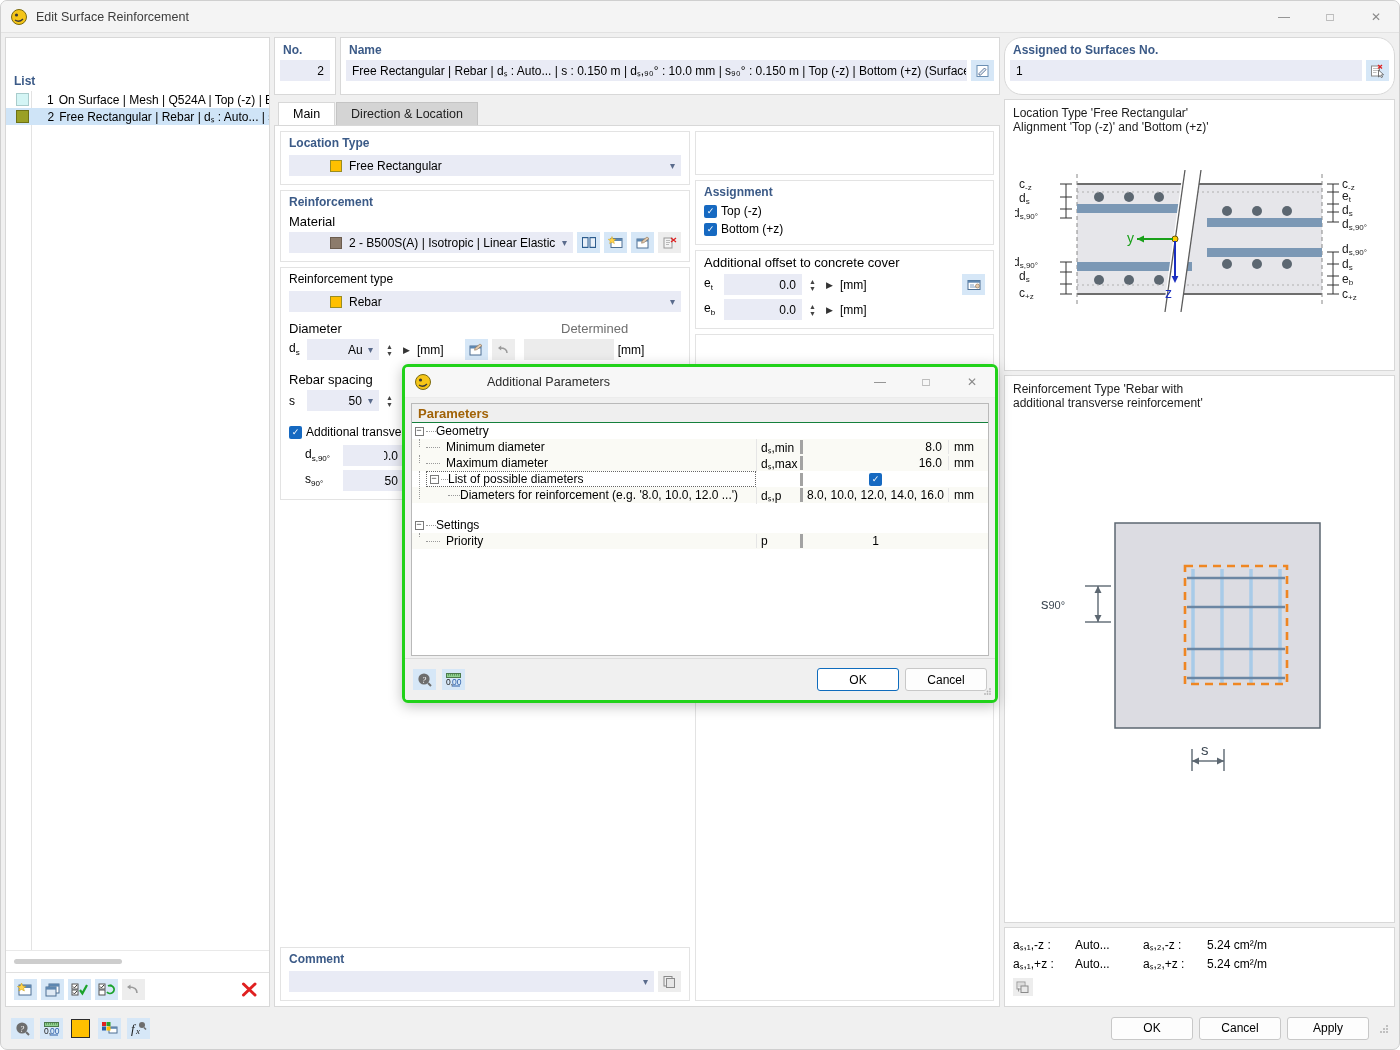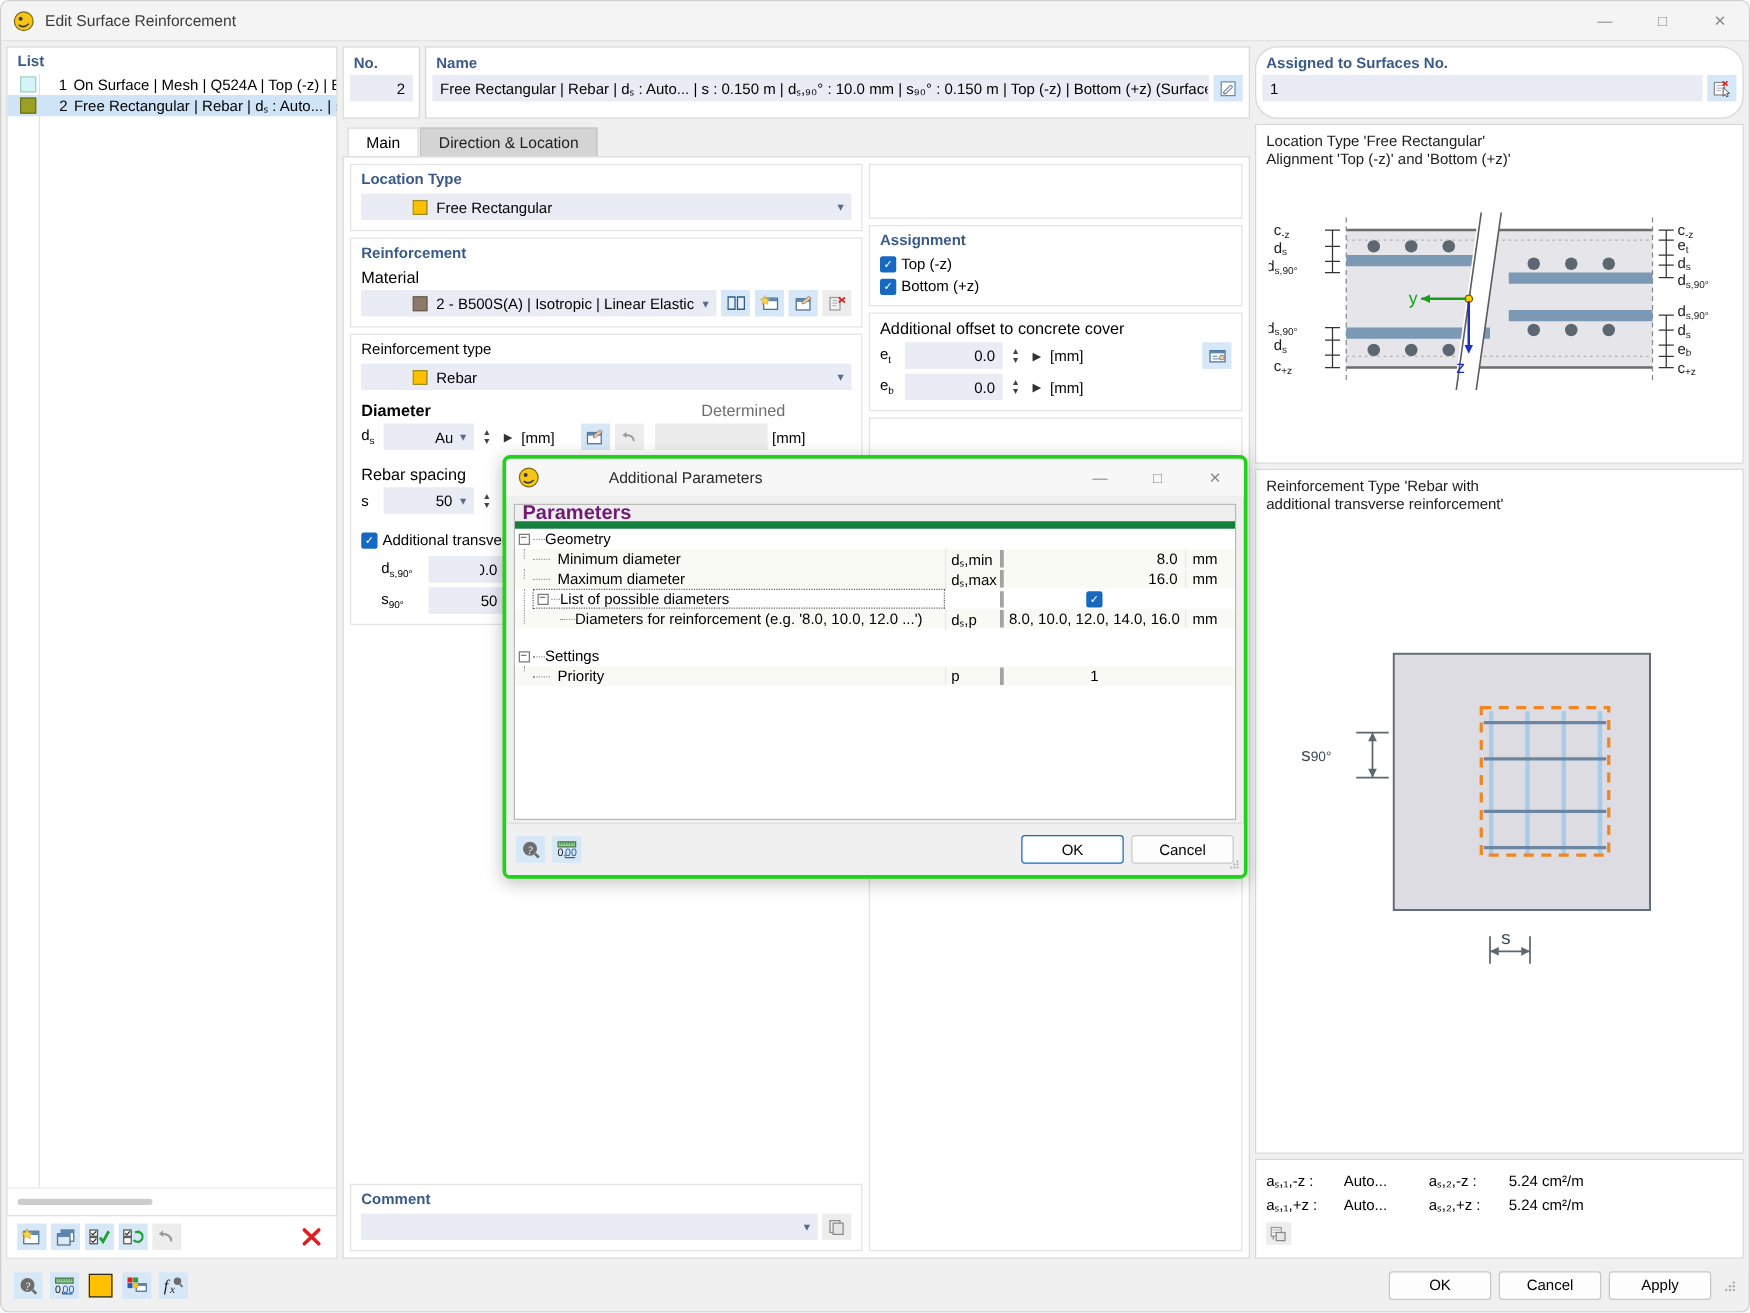--- a/index.html
+++ b/index.html
@@ -43,20 +43,21 @@
   .bodyrow { flex:1; display:flex; min-height:0; padding:4px 4px 0 4px; gap:0; }
 
   
   .leftpanel {
     width:265px; flex:none; display:flex; flex-direction:column;
     background:#fff; border:1px solid #d8d8d8; margin-right:4px;
   }
   .list-header {
     font-size:12px; color:#3b5a87; font-weight:bold;
     padding:4px 8px 3px 8px;
+    margin-top:32px;
   }
   .list-body { flex:1; position:relative; }
   .list-row { display:flex; align-items:center; height:17px; font-size:12px; }
   .list-row.sel { background:#cfe4f7; }
   .swatch { width:13px; height:13px; margin:0 10px 0 10px; border:1px solid #808080; flex:none;}
   .rownum { width:16px; text-align:right; margin-right:5px; }
   .rowtext { white-space:nowrap; overflow:hidden; }
   .vline { position:absolute; left:25px; top:0; bottom:0; width:1px; background:#e3e3e3; }
   .hscroll-holder { height:22px; border-top:1px solid #e9e9e9; position:relative; }
   .hscroll { position:absolute; left:8px; top:8px; width:108px; height:5px; background:#cdcdcd; border-radius:3px; }
@@ -144,23 +145,23 @@
     display:flex; flex-direction:column; overflow:hidden;
   }
   .m-title { height:31px; background:#f7f7f7; display:flex; align-items:center; flex:none;
              border-bottom:1px solid #ececec;gap:47px;}
   .m-title-text { font-size:12.5px; color:#2b2b2b; }
   .m-body { flex:1; padding:5px 6px 2px 6px; display:flex; min-height:0; }
   .tree {
     flex:1; background:#fff; border:1px solid #b9b9b9; display:flex; flex-direction:column; min-height:0;
   }
   .tree-head {
-    height:19px; background:#efefef; border-bottom:6px solid #15803d;
+    height:19px; background:#efefef; border-bottom:1px solid #15803d;
     display:flex; align-items:center; padding-left:6px;
-    font-size:16px; color:#701a75; font-weight:bold; flex:none;
+    font-size:13px; color:#a16207; font-weight:bold; flex:none;
   }
   .tree-rows { flex:1; position:relative; overflow:hidden;}
   .trow { display:flex; height:16px; align-items:center; font-size:12px; }
   .trow.alt { background:#fafaf5; }
   .tcell-name { flex:1; display:flex; align-items:center; min-width:0; overflow:hidden; }
   .tcell-sym { width:44px; flex:none; border-left:1px solid #e6e6e6; padding-left:4px; display:flex; align-items:center;}
   .tcell-val { width:148px; flex:none; border-left:3px solid #a3a3a3; display:flex; align-items:center; justify-content:flex-end; padding-right:6px;}
   .tcell-val.ctr { justify-content:center; padding-right:0;}
   .tcell-unit { width:40px; flex:none; border-left:1px solid #e6e6e6; padding-left:5px; display:flex; align-items:center;}
   .exp {
@@ -359,21 +360,21 @@
             <div class="group-title" style="color:#000;font-weight:normal;">Reinforcement type</div>
             <div class="combo">
               <span class="cv">
                 <span class="mini-sq" style="background:#ffc000;"></span>
                 <span>Rebar</span>
               </span>
               <span class="chev">▾</span>
             </div>
 
             <div class="row" style="margin-top:9px;">
-              <div class="fld-label" style="margin:0;width:268px;font-weight:bold;">Diameter</div>
+              <div class="fld-label" style="margin:0;width:268px;">Diameter</div>
               <div class="fld-label" style="margin:0;color:#6e6e6e;">Determined</div>
             </div>
 
             <div class="row" style="margin-top:3px;">
               <span class="sym" style="width:14px;">d<span class="sub">s</span></span>
               <div class="combo" style="width:72px;">
                 <span class="cv">Auto...</span>
                 <span class="chev">▾</span>
               </div>
               <div class="spin">▲<br>▼</div>

